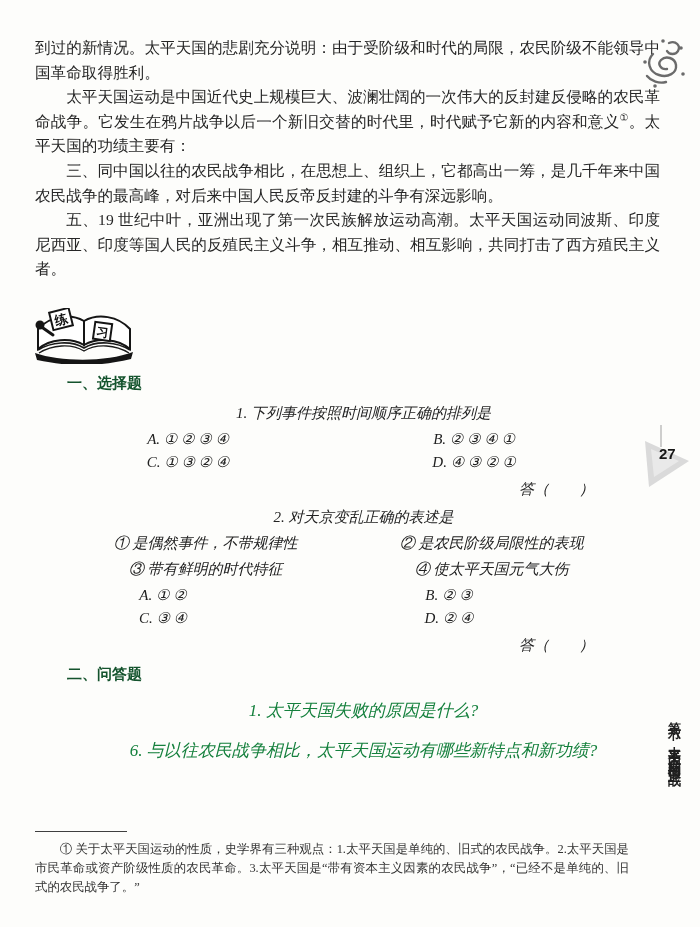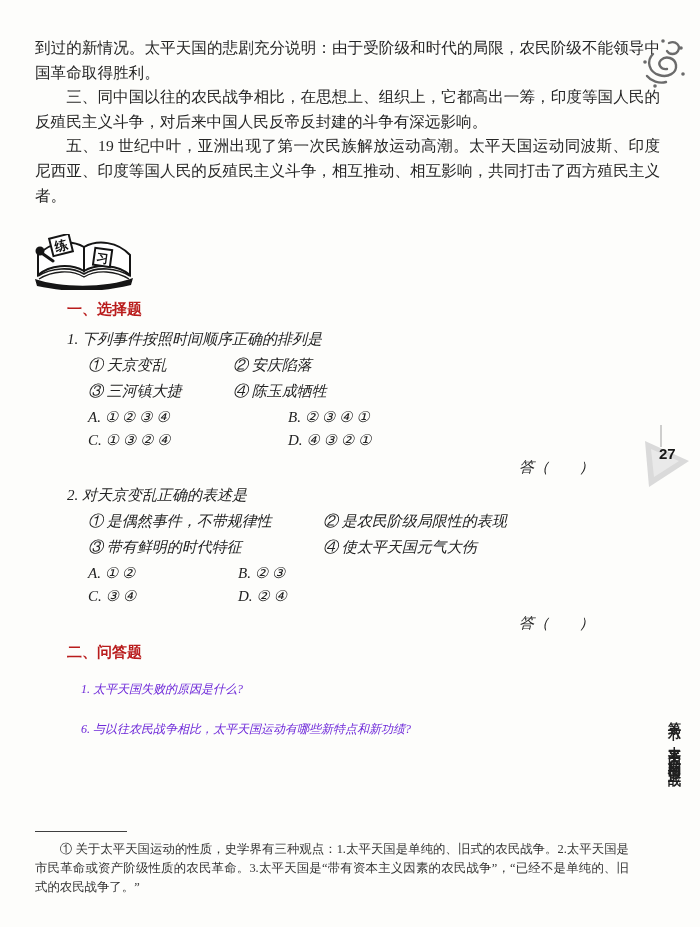--- a/index.html
+++ b/index.html
@@ -14,34 +14,34 @@
     text-align:justify;color:#262626;
   }
   .indent{text-indent:2em;}
   .fnref{font-size:10px;vertical-align:super;line-height:0;}
   
   .ex-icon{margin:26px 0 2px -4px;width:108px;height:56px;display:block;}
   
   .exercise{margin-left:32px;}
   .ex-heading{
     font-family:Liberation Sans, sans-serif;
-    font-weight:bold;font-size:15px;color:#b91c1c;margin:10px 0 8px;
+    font-weight:bold;font-size:15px;color:#14532d;margin:10px 0 8px;
   }
-  .kai{font-style:italic;}
+  .kai{font-style:italic;text-align:center;}
   .q-stem{font-size:15px;line-height:25px;margin:4px 0 0;color:#222;}
   .q-grid{display:grid;margin-left:21px;font-size:15px;line-height:26px;color:#222;}
   .q1-items{grid-template-columns:145px 1fr;}
   .q1-opts{grid-template-columns:200px 1fr;line-height:23px;margin-top:2px;}
   .q2-items{grid-template-columns:235px 1fr;}
   .q2-opts{grid-template-columns:150px 1fr;line-height:23px;margin-top:2px;}
   .answer-row{
     text-align:right;padding-right:66px;font-size:15px;
     margin:6px 0 6px;color:#222;
   }
-  .essay-q{font-size:12px;line-height:26px;margin:14px;color:#6d28d9;}
+  .essay-q{font-size:17px;line-height:26px;margin:14px;color:#15803d;}
   
   .footnote{position:absolute;left:35px;top:831px;width:594px;}
   .footnote-rule{width:92px;height:0;border-top:1.6px solid #3f3f3f;margin:0 0 8px;}
   .footnote-text{
     font-size:12.4px;line-height:19px;margin:0;text-indent:2em;
     text-align:justify;color:#333;
   }
   
   .dragon{position:absolute;right:9px;top:36px;width:52px;height:56px;}
   .page-marker{position:absolute;right:5px;top:425px;width:56px;height:68px;}
@@ -59,22 +59,23 @@
 </style>
 </head>
 <body>
 
 <div class="page">
 
   <div class="content">
 
     <p class="body-text">到过的新情况。太平天国的悲剧充分说明：由于受阶级和时代的局限，农民阶级不能领导中国革命取得胜利。</p>
 
+    <p class="body-text indent"><span>太平天国运动是中国近代史上规模巨大、波澜壮阔的一次伟大的反封建反侵略的农民革命战争。它发生在鸦片战争以后一个新旧交替的时代里，时代赋予它新的内容和意义</span><sup class="fnref">①</sup><span>。太平天国的功绩主要有：</span></p>
 
-    <p class="body-text indent">三、同中国以往的农民战争相比，在思想上、组织上，它都高出一筹，印度等国人民的反殖民主义斗争，对后来中国人民反帝反封建的斗争有深远影响。</p>
+    <p class="body-text indent">三、同中国以往的农民战争相比，在思想上、组织上，它都高出一筹，是几千年来中国农民战争的最高峰，对后来中国人民反帝反封建的斗争有深远影响。</p>
     <p class="body-text indent">五、19 世纪中叶，亚洲出现了第一次民族解放运动高潮。太平天国运动同波斯、印度尼西亚、印度等国人民的反殖民主义斗争，相互推动、相互影响，共同打击了西方殖民主义者。</p>
 
     <svg class="ex-icon" viewBox="0 0 108 56">
 
       <path d="M4,45 C30,54 76,54 102,44 L100,51 C64,59 40,59 6,52 Z" fill="#151515"></path>
 
       <path d="M7,42 C20,34 40,32 53,40 C66,32 86,34 99,42" fill="none" stroke="#1a1a1a" stroke-width="1.6"></path>
       <path d="M8,45 C21,37 40,35 53,43 C66,35 85,37 98,45" fill="none" stroke="#1a1a1a" stroke-width="1.4"></path>
 
       <path d="M53,13 C39,5 19,8 7,21 L7,41 C19,31 39,29 53,37 Z" fill="#ffffff" stroke="#151515" stroke-width="2"></path>
@@ -94,26 +95,20 @@
         <rect x="63" y="15" width="17" height="17" fill="#ffffff" stroke="#151515" stroke-width="2"></rect>
         <text x="71.5" y="28.5" font-size="12" font-weight="bold" text-anchor="middle" fill="#111">习</text>
       </g>
     </svg>
 
     <div class="exercise">
 
       <p class="ex-heading">一、选择题</p>
 
       <p class="q-stem kai">1. 下列事件按照时间顺序正确的排列是</p>
-      <div class="q-grid q1-items kai">
-        <span>① 天京变乱</span>
-        <span>② 安庆陷落</span>
-        <span>③ 三河镇大捷</span>
-        <span>④ 陈玉成牺牲</span>
-      </div>
       <div class="q-grid q1-opts kai">
         <span>A. ① ② ③ ④</span>
         <span>B. ② ③ ④ ①</span>
         <span>C. ① ③ ② ④</span>
         <span>D. ④ ③ ② ①</span>
       </div>
       <p class="answer-row kai">答（　　）</p>
 
       <p class="q-stem kai">2. 对天京变乱正确的表述是</p>
       <div class="q-grid q2-items kai">

